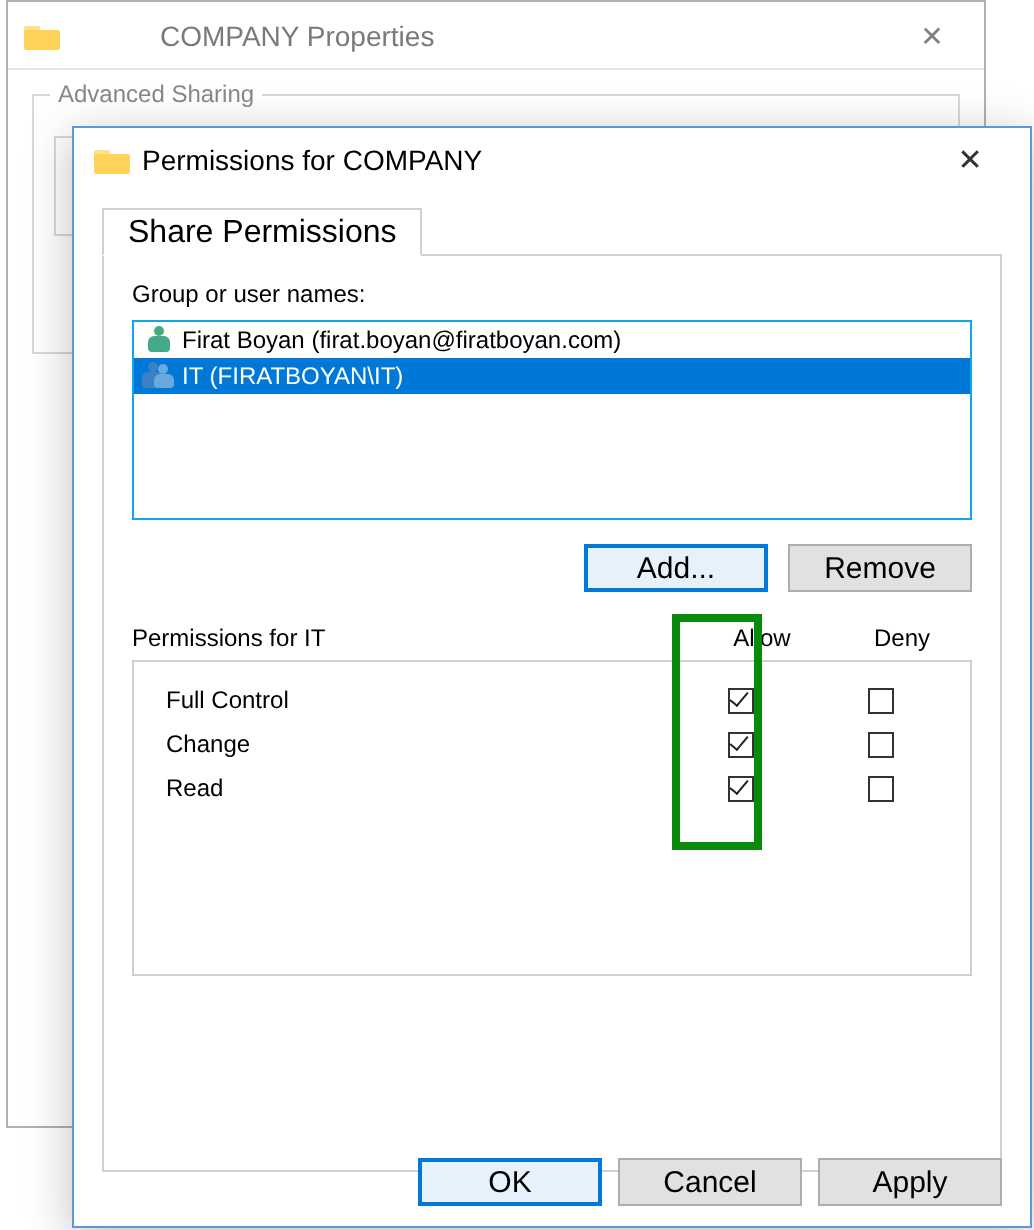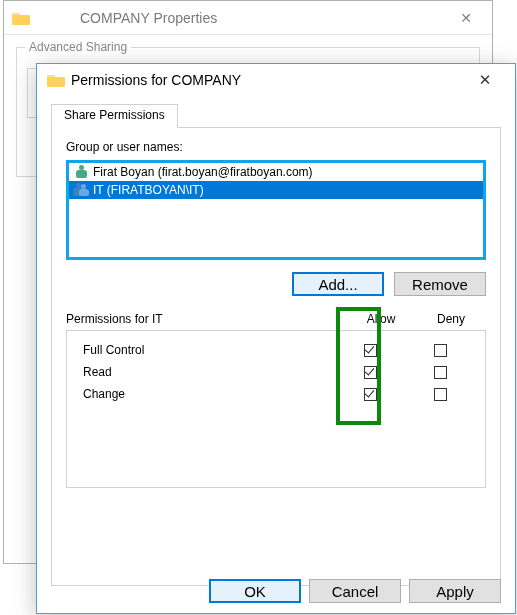--- a/index.html
+++ b/index.html
@@ -99,33 +99,33 @@
 
   
   .tab-bar { position: relative; height: 24px; border-bottom: 1px solid #d0d0d0; }
   .tab {
     position: absolute; left: 0; top: 0;
     height: 24px;
     border: 1px solid #d0d0d0;
     border-bottom: 1px solid #fff;
     background: #fff;
     padding: 3px 12px;
-    font-size: 12px;
+    font-size: 16px;
   }
   .tab-content {
     border: 1px solid #d0d0d0;
     border-top: none;
     padding: 12px 14px;
     height: 458px;
   }
 
   .label { margin-bottom: 6px; }
 
   .listbox {
-    border: 3px solid #0ea5e9;
+    border: 1px solid #0ea5e9;
     height: 100px;
     background: #fff;
     overflow: hidden;
   }
   .listrow {
     display: flex; align-items: center;
     height: 18px;
     padding-left: 4px;
     gap: 4px;
   }
@@ -279,29 +279,29 @@
         <span class="col">Deny</span>
       </div>
 
       <div class="perm-box">
         <div class="perm-row">
           <span class="name">Full Control</span>
           <span class="col"><span class="cb checked"></span></span>
           <span class="col"><span class="cb"></span></span>
         </div>
         <div class="perm-row">
+          <span class="name">Change</span>
+          <span class="col"><span class="cb checked"></span></span>
+          <span class="col"><span class="cb"></span></span>
+        </div>
+        <div class="perm-row">
           <span class="name">Read</span>
           <span class="col"><span class="cb checked"></span></span>
           <span class="col"><span class="cb"></span></span>
         </div>
-        <div class="perm-row">
-          <span class="name">Change</span>
-          <span class="col"><span class="cb checked"></span></span>
-          <span class="col"><span class="cb"></span></span>
-        </div>
 
         <div class="allow-highlight" style="left:269px; top:-24px; width:45px; height:118px;"></div>
       </div>
     </div>
   </div>
 
   <div class="bottom-row">
     <div class="wbtn focus">
       <span>OK</span>
     </div>

